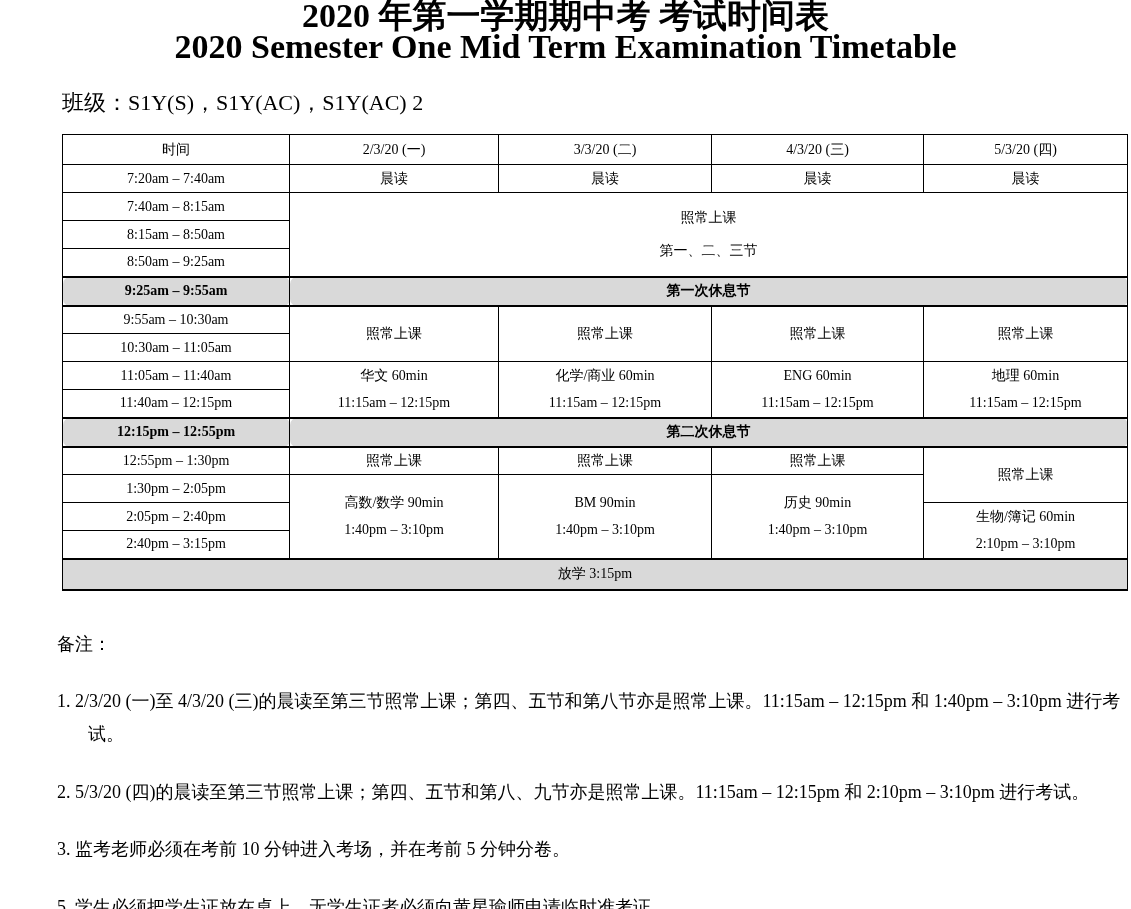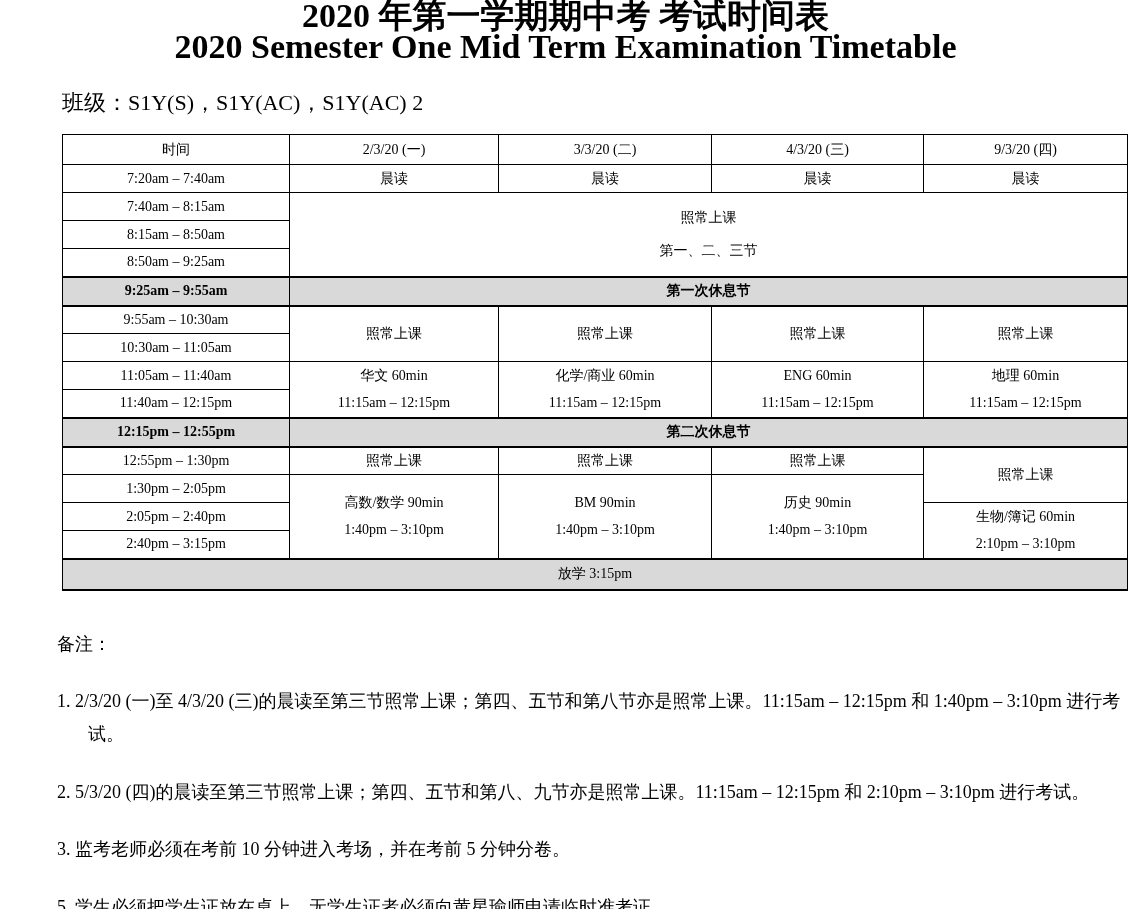--- a/index.html
+++ b/index.html
@@ -41,20 +41,21 @@
   td.time {
     text-align: left;
     padding-left: 10px;
   }
   .gray { background: #d9d9d9; }
   .bold { font-weight: bold; }
   tr.break-row td {
     border-top: 2px solid #000000;
     border-bottom: 2px solid #000000;
     height: 29px;
+    border-radius: 7px;
   }
   tr.dismissal-row td {
     border-top: 2px solid #000000;
     border-bottom: 2px solid #000000;
     height: 31px;
   }
   td.big-block div { line-height: 33px; }
   td.two-line div { line-height: 27px; }
   .notes {
     margin: 36px 0 0 57px;
@@ -89,21 +90,21 @@
       <col style="width:212px">
       <col style="width:204px">
     </colgroup>
 
     <tbody>
         <tr class="header-row">
       <td>时间</td>
       <td>2/3/20 (一)</td>
       <td>3/3/20 (二)</td>
       <td>4/3/20 (三)</td>
-      <td>9/3/20 (四)</td>
+      <td>5/3/20 (四)</td>
     </tr>
 
     <tr class="body-row">
       <td class="time">7:20am – 7:40am</td>
       <td>晨读</td>
       <td>晨读</td>
       <td>晨读</td>
       <td>晨读</td>
     </tr>
 

